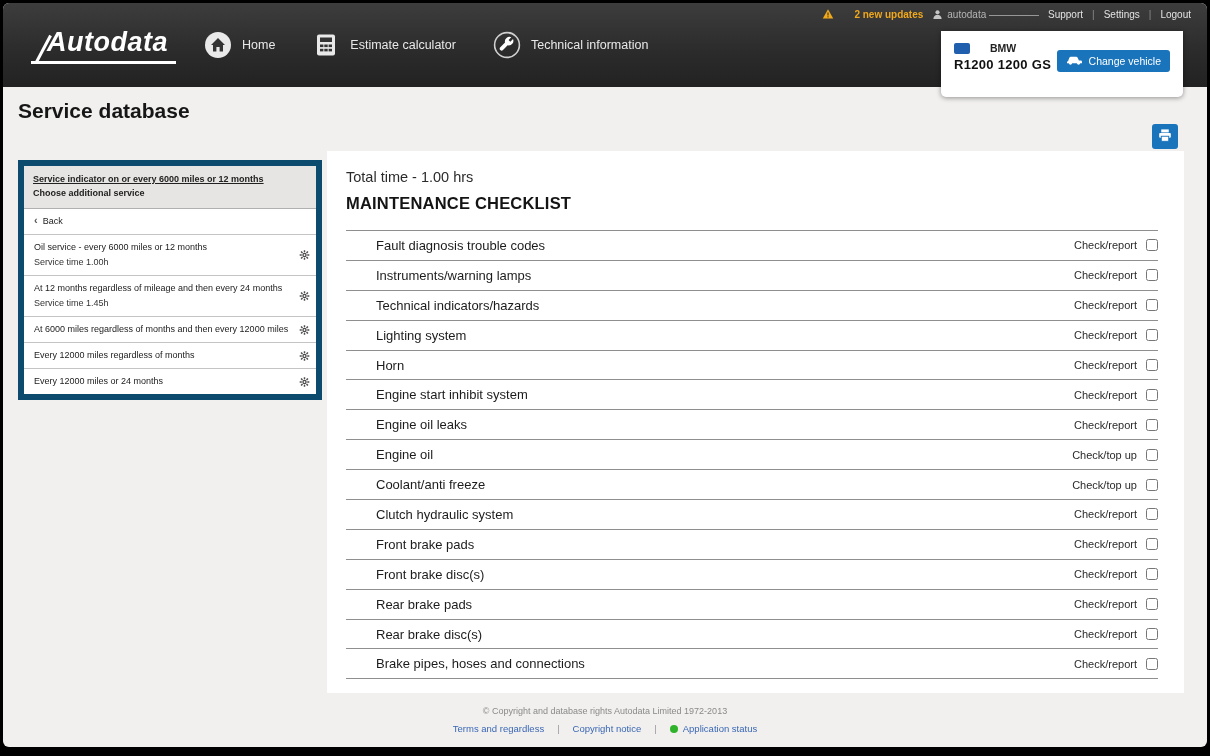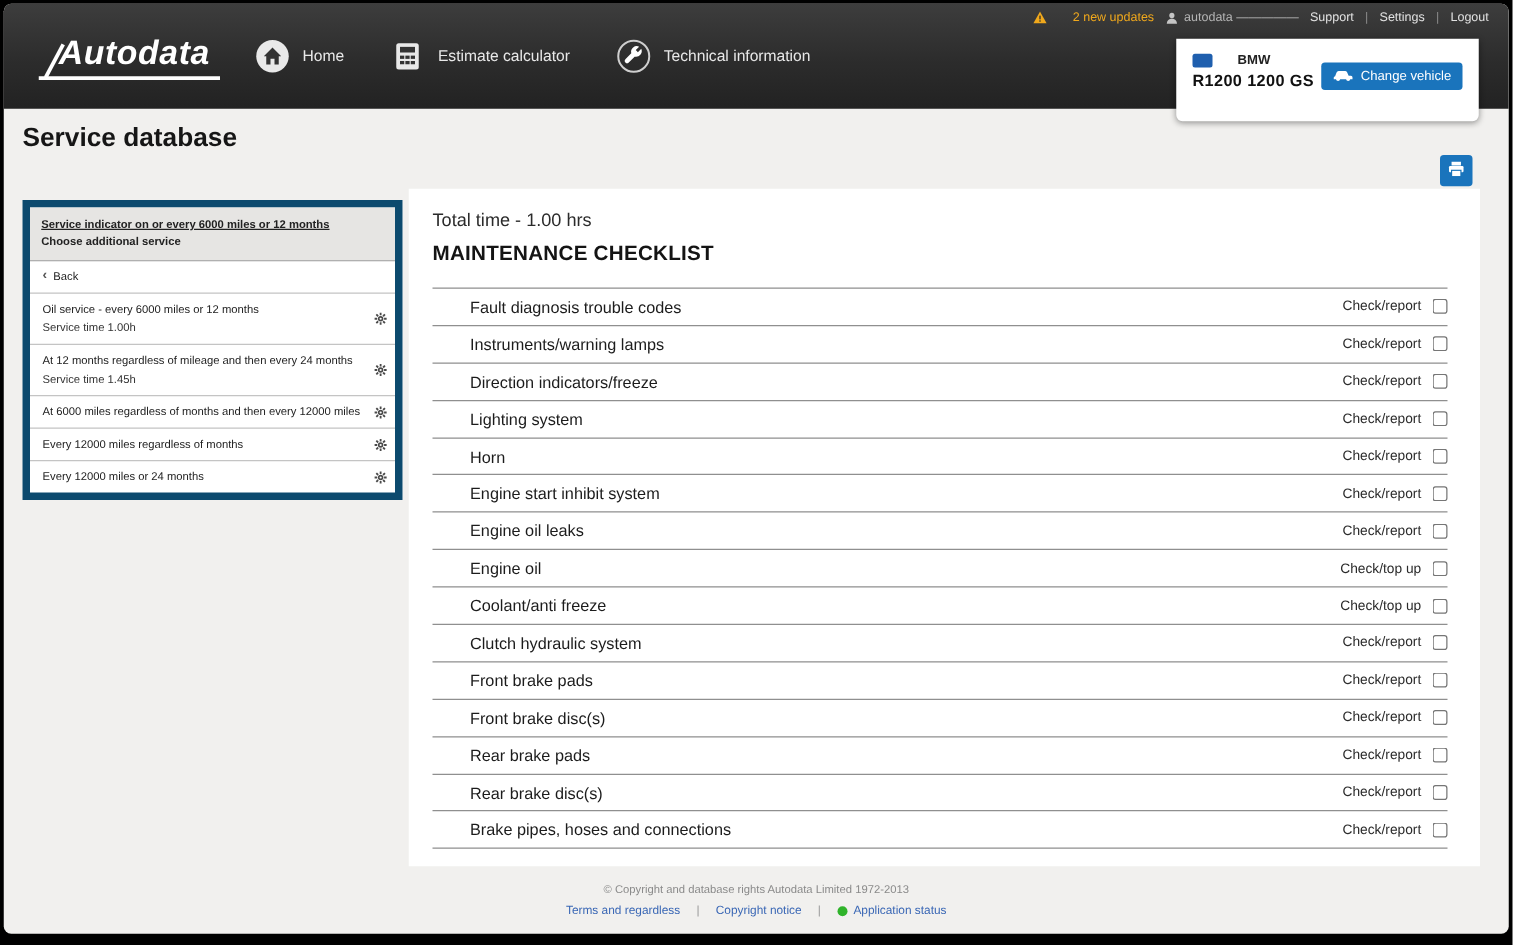--- a/index.html
+++ b/index.html
@@ -6,21 +6,21 @@
   body{width:1210px;height:756px;background:#000;position:relative;
        font-family:"Liberation Sans",sans-serif;overflow:hidden;}
   #app{position:absolute;left:3px;top:3px;width:1204px;height:744px;
        background:#f1f0ee;border-radius:6px;overflow:hidden;}
 
   
   header{position:absolute;left:0;top:0;width:100%;height:84px;
          background:linear-gradient(180deg,#3d3d3d 0%,#2c2c2c 55%,#222 100%);}
   .top-links{position:absolute;top:5px;right:16px;display:flex;align-items:center;
              gap:9px;font-size:10px;color:#cfcfcf;white-space:nowrap;}
-  .updates{color:#f0a81c;font-weight:normal;display:flex;align-items:center;gap:20px;cursor:pointer;}
+  .updates{color:#f0a81c;font-weight:bold;display:flex;align-items:center;gap:20px;cursor:pointer;}
   .user{color:#b5b5b5;display:flex;align-items:center;gap:4px;cursor:pointer;}
   .tlink{color:#e2e2e2;cursor:pointer;}
   .tsep{color:#8a8a8a;}
   .ticon svg{display:block;}
 
   .logo{position:absolute;left:28px;top:24px;color:#fff;cursor:pointer;
         padding:0 8px 3px 16px;border-bottom:3px solid #fff;}
   .logo-text{font-style:italic;font-weight:bold;font-size:27px;letter-spacing:.5px;}
   .logo-slash{position:absolute;left:4px;bottom:-1px;width:3px;height:30px;
               background:#fff;transform:rotate(28deg);transform-origin:bottom center;}
@@ -325,21 +325,21 @@
           <span class="row-label">Fault diagnosis trouble codes</span>
           <span class="row-action">Check/report</span>
           <input type="checkbox" class="row-check" style="">
         </div>
         <div class="row">
           <span class="row-label">Instruments/warning lamps</span>
           <span class="row-action">Check/report</span>
           <input type="checkbox" class="row-check" style="">
         </div>
         <div class="row">
-          <span class="row-label">Direction indicators/freeze</span>
+          <span class="row-label">Technical indicators/hazards</span>
           <span class="row-action">Check/report</span>
           <input type="checkbox" class="row-check" style="">
         </div>
         <div class="row">
           <span class="row-label">Lighting system</span>
           <span class="row-action">Check/report</span>
           <input type="checkbox" class="row-check" style="">
         </div>
         <div class="row">
           <span class="row-label">Horn</span>

